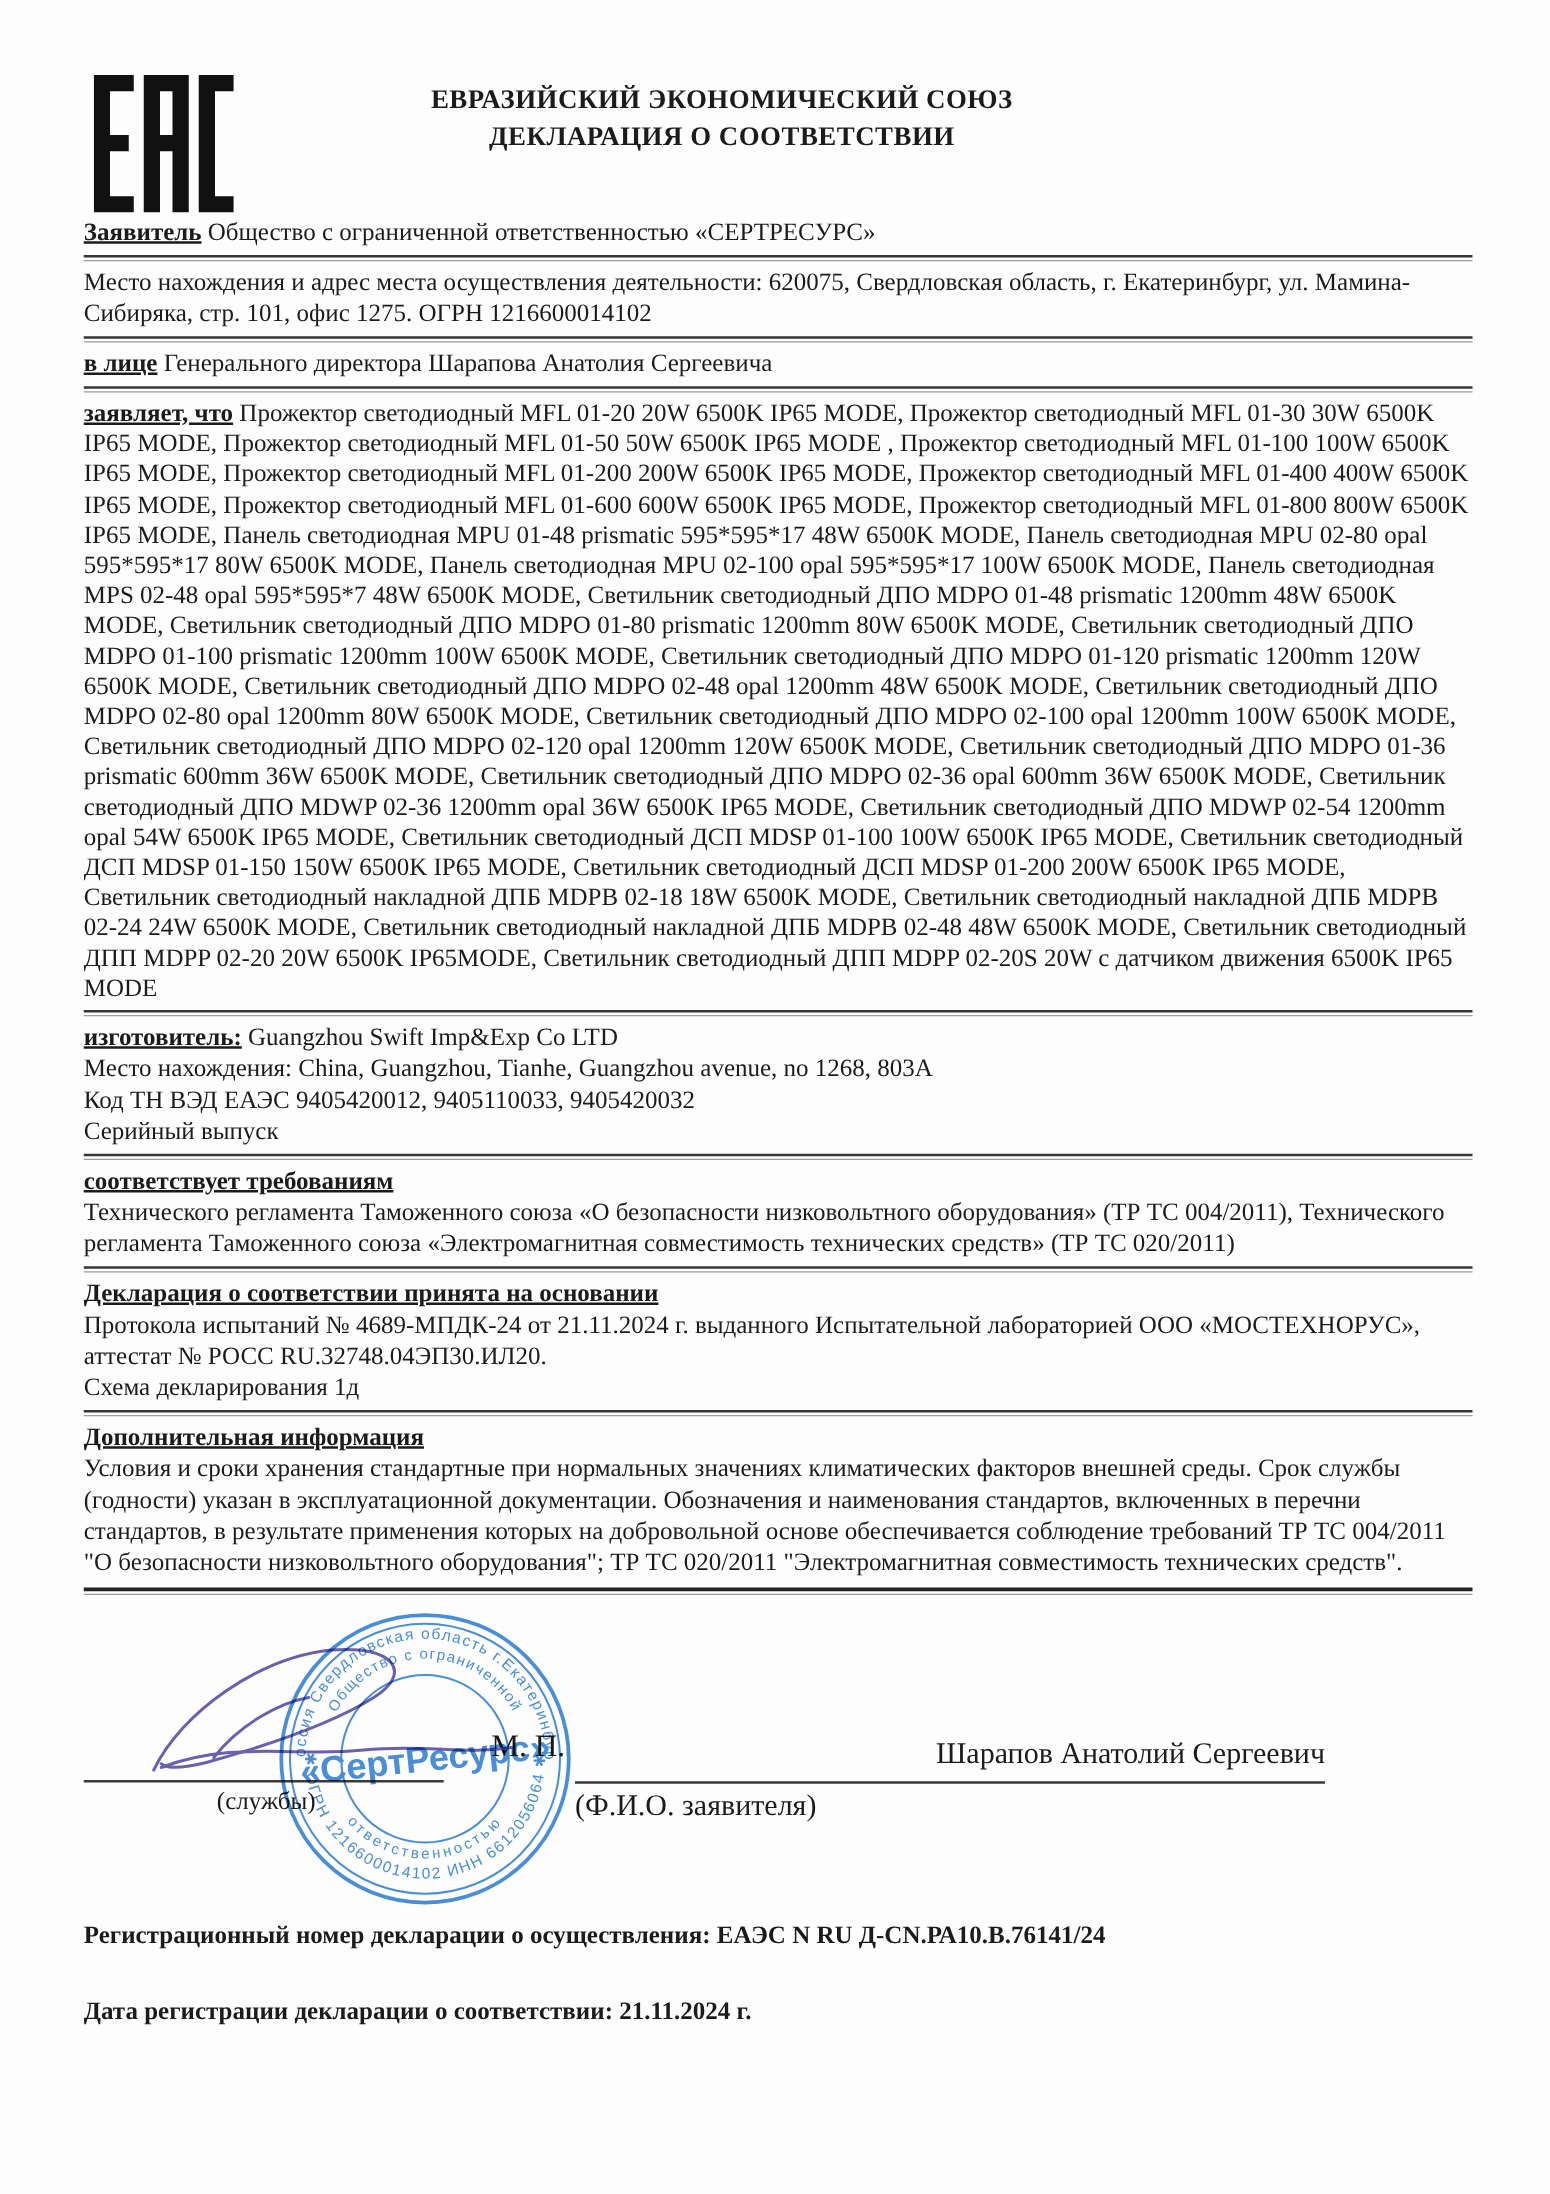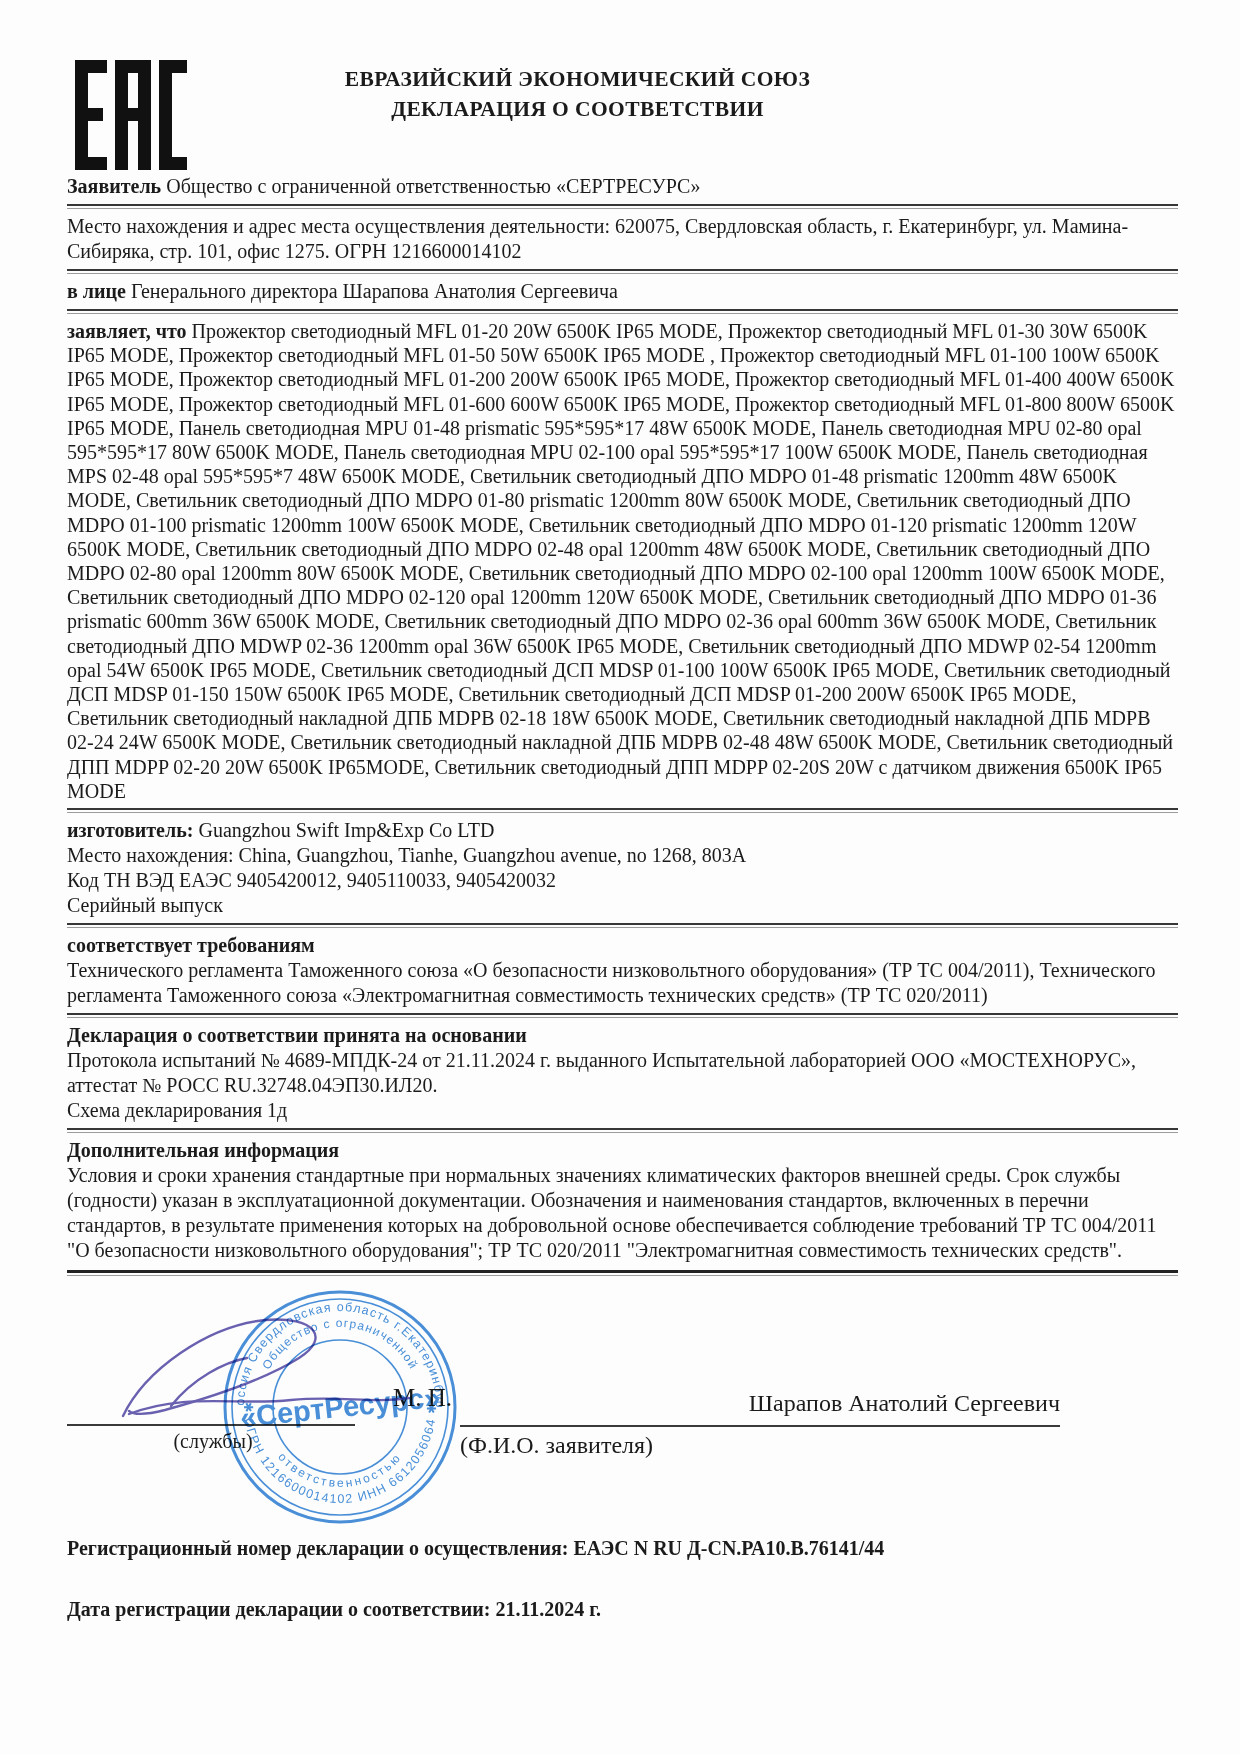--- a/index.html
+++ b/index.html
@@ -13,21 +13,21 @@
     color:#1b1b1b;
     overflow:hidden;
   }
   
   .header{position:relative;height:122px;}
   .eac-logo{position:absolute;left:8px;top:8px;width:112px;height:110px;}
   .titles{position:absolute;left:0;right:90px;top:12px;text-align:center;
     font-weight:bold;font-size:21.5px;line-height:30px;letter-spacing:.4px;}
   
   p{margin:0;font-size:20px;line-height:25px;}
-  .b{font-weight:bold;}
+  .b{font-weight:bold;text-decoration:underline;}
   .products{line-height:24.2px;}
   .rule{height:2px;border-top:2px solid #373737;border-bottom:1px solid #9c9c9c;margin:5px 0;}
   .rule.thick{border-top:3px solid #232323;margin-top:7px;}
   .gap-s{margin-top:3px;}
   
   .sig-area{position:relative;height:240px;margin-top:8px;}
   .sig-line{position:absolute;left:0;top:140px;width:288px;border-bottom:2px solid #3a3a3a;}
   .sig-label{position:absolute;left:58px;top:146px;width:176px;text-align:center;font-size:20px;}
   .mp{position:absolute;left:326px;top:100px;font-size:25px;z-index:1;}
   .fio-name{position:absolute;left:393px;top:106px;width:600px;text-align:right;font-size:24px;}
@@ -136,16 +136,16 @@
         <text font-size="12" letter-spacing="2.6"><textPath href="#arcIB" startOffset="50%" text-anchor="middle">ответственностью</textPath></text>
         <text y="10" font-size="29" font-weight="bold" text-anchor="middle" transform="rotate(-6)">«СертРесурс»</text>
       </g>
     </svg>
 
     <div class="fio-name">Шарапов Анатолий Сергеевич</div>
     <div class="fio-line"></div>
     <div class="fio-label">(Ф.И.О. заявителя)</div>
   </div>
 
-  <p class="reg"><span>Регистрационный номер декларации о осуществления:</span> <span>ЕАЭС N RU Д-CN.РА10.В.76141/44</span></p>
+  <p class="reg"><span>Регистрационный номер декларации о осуществления:</span> <span>ЕАЭС N RU Д-CN.РА10.В.76141/24</span></p>
   <p class="reg"><span>Дата регистрации декларации о соответствии:</span> <span>21.11.2024 г.</span></p>
 
 </div>
 
 </body></html>

